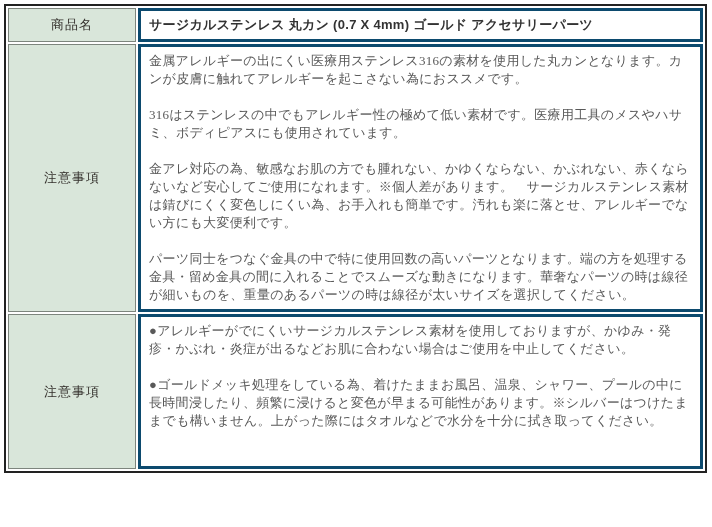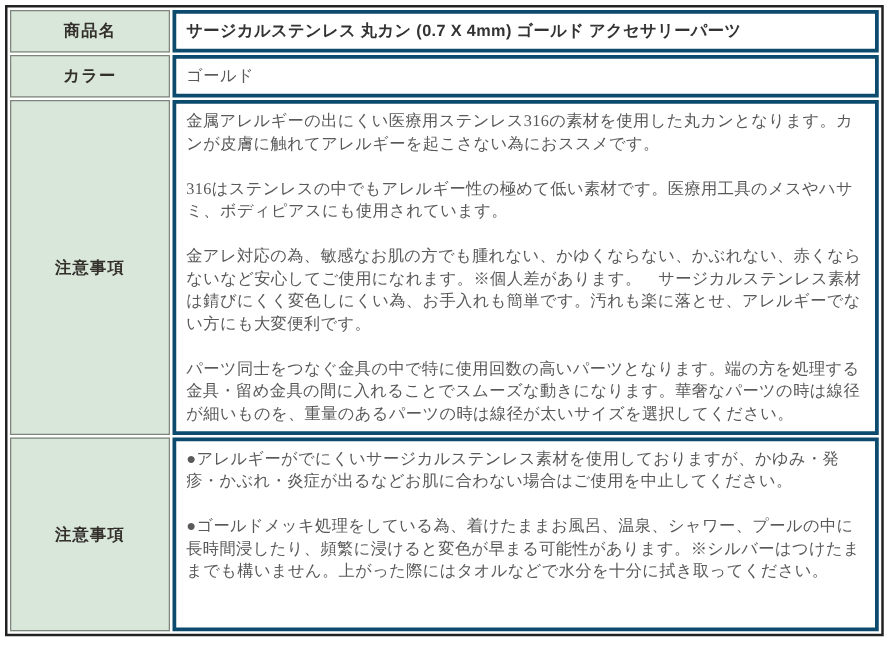--- a/index.html
+++ b/index.html
@@ -27,21 +27,21 @@
   td {
     box-sizing: border-box;
     font-size: 13px;
   }
   td.label {
     width: 128px;
     background: #d9e6da;
     border: 1px solid #7d857d;
     text-align: center;
     vertical-align: middle;
-    font-weight: bold;
+    font-weight: normal;
     color: #332f2b;
     letter-spacing: 1px;
     padding: 4px 2px;
   }
   td.value {
     border: 3px solid #0c4a6e;
     background: #ffffff;
     vertical-align: middle;
     color: #595959;
     padding: 5px 8px;
@@ -66,24 +66,20 @@
 <body>
 
 <div class="page">
   <table class="spec">
     <tbody>
       <tr>
         <td class="label">商品名</td>
         <td class="value title single">サージカルステンレス 丸カン (0.7 X 4mm) ゴールド アクセサリーパーツ</td>
       </tr>
       <tr>
-        <td class="label">カラー</td>
-        <td class="value single">ゴールド</td>
-      </tr>
-      <tr>
         <td class="label">注意事項</td>
         <td class="value multi h-desc">金属アレルギーの出にくい医療用ステンレス316の素材を使用した丸カンとなります。カンが皮膚に触れてアレルギーを起こさない為におススメです。
 
 316はステンレスの中でもアレルギー性の極めて低い素材です。医療用工具のメスやハサミ、ボディピアスにも使用されています。
 
 金アレ対応の為、敏感なお肌の方でも腫れない、かゆくならない、かぶれない、赤くならないなど安心してご使用になれます。※個人差があります。　サージカルステンレス素材は錆びにくく変色しにくい為、お手入れも簡単です。汚れも楽に落とせ、アレルギーでない方にも大変便利です。
 
 パーツ同士をつなぐ金具の中で特に使用回数の高いパーツとなります。端の方を処理する金具・留め金具の間に入れることでスムーズな動きになります。華奢なパーツの時は線径が細いものを、重量のあるパーツの時は線径が太いサイズを選択してください。</td>
       </tr>
       <tr>

